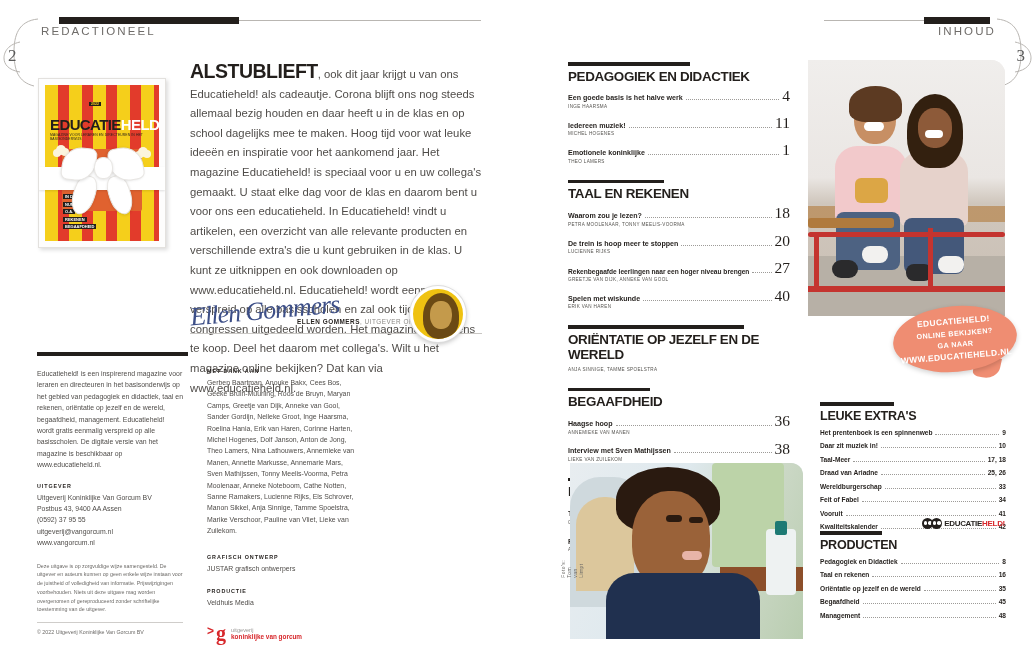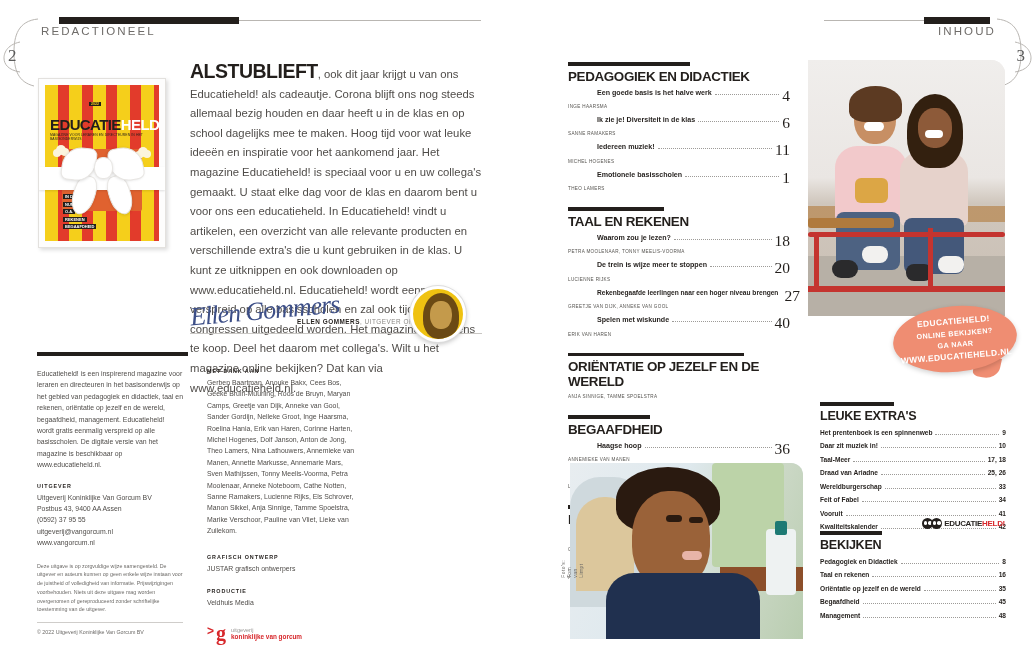--- a/index.html
+++ b/index.html
@@ -128,21 +128,21 @@
 
   
   .toc-col { position:absolute; left:568px; top:62px; width:222px; }
   .toc-sec { margin-bottom:16px; }
   .toc-rule { height:3.5px; background:#231f1c; width:100%; }
   .toc-title {
     font-size:13.4px; font-weight:bold; color:#231f1c; letter-spacing:-0.35px;
     margin:3px 0 5px; font-family:"Liberation Sans", sans-serif;
   }
   .toc-item { margin-bottom:7px; }
-  .toc-line { display:flex; align-items:flex-start;margin-left:29px; }
+  .toc-line { display:flex; align-items:flex-end; }
   .toc-art { font-size:7.1px; font-weight:bold; color:#231f1c; white-space:nowrap; }
   .toc-dots { flex:1; border-bottom:1px dotted #9d9b98; margin:0 3px 2px 3px; height:6px; }
   .toc-pg { font-family:"Liberation Serif", serif; font-size:15.5px; color:#231f1c; line-height:.9; }
   .toc-auth { font-size:4.6px; letter-spacing:.35px; color:#55534f; margin-top:1.5px; }
 
   .extra-col { position:absolute; left:820px; top:402px; width:186px; }
   .ex-title { font-size:12.6px; font-weight:bold; color:#231f1c; margin:3px 0 6px; letter-spacing:-0.3px;}
   .ex-line { display:flex; align-items:baseline; font-size:6.6px; font-weight:bold; color:#231f1c;
              margin-bottom:5.5px; }
   .ex-dots { flex:1; border-bottom:1px dotted #9d9b98; margin:0 3px 2px 3px; height:5px; }
@@ -382,58 +382,50 @@
       <div class="toc-item">
         <div class="toc-line">
             <span class="toc-art">Een goede basis is het halve werk</span>
             <span class="toc-dots"></span>
             <span class="toc-pg">4</span>
           </div>
         <div class="toc-auth">INGE HAARSMA</div>
       </div>
       <div class="toc-item">
         <div class="toc-line">
-            <span class="toc-art">Ik zie je! Diversiteit in de klas</span>
-            <span class="toc-dots"></span>
-            <span class="toc-pg">6</span>
-          </div>
-        <div class="toc-auth">SANNE RAMAKERS</div>
-      </div>
-      <div class="toc-item">
-        <div class="toc-line">
             <span class="toc-art">Iedereen muziek!</span>
             <span class="toc-dots"></span>
             <span class="toc-pg">11</span>
           </div>
         <div class="toc-auth">MICHEL HOGENES</div>
       </div>
       <div class="toc-item">
         <div class="toc-line">
-            <span class="toc-art">Emotionele basisscholen</span>
+            <span class="toc-art">Emotionele koninklijke</span>
             <span class="toc-dots"></span>
             <span class="toc-pg">1</span>
           </div>
         <div class="toc-auth">THEO LAMERS</div>
       </div>
     </div>
 
     <div class="toc-sec">
       <div class="toc-rule" style="width:96px;"></div>
       <div class="toc-title">TAAL EN REKENEN</div>
       <div class="toc-item">
         <div class="toc-line">
             <span class="toc-art">Waarom zou je lezen?</span>
             <span class="toc-dots"></span>
             <span class="toc-pg">18</span>
           </div>
         <div class="toc-auth">PETRA MOOLENAAR, TONNY MEELIS-VOORMA</div>
       </div>
       <div class="toc-item">
         <div class="toc-line">
-            <span class="toc-art">De trein is wijze meer te stoppen</span>
+            <span class="toc-art">De trein is hoop meer te stoppen</span>
             <span class="toc-dots"></span>
             <span class="toc-pg">20</span>
           </div>
         <div class="toc-auth">LUCIENNE RIJKS</div>
       </div>
       <div class="toc-item">
         <div class="toc-line">
             <span class="toc-art" style="font-size:6.6px;">Rekenbegaafde leerlingen naar een hoger niveau brengen</span>
             <span class="toc-dots"></span>
             <span class="toc-pg">27</span>
@@ -559,21 +551,21 @@
       </div>
     <div class="ex-line">
         <span>Kwaliteitskalender</span>
         <span class="ex-dots"></span>
         <span>42</span>
       </div>
   </div>
 
   <div class="extra-col" style="top:531px;">
     <div class="toc-rule" style="width:62px;"></div>
-    <div class="ex-title">BEKIJKEN</div>
+    <div class="ex-title">PRODUCTEN</div>
     <div class="ex-line">
         <span>Pedagogiek en Didactiek</span>
         <span class="ex-dots"></span>
         <span>8</span>
       </div>
     <div class="ex-line">
         <span>Taal en rekenen</span>
         <span class="ex-dots"></span>
         <span>16</span>
       </div>

